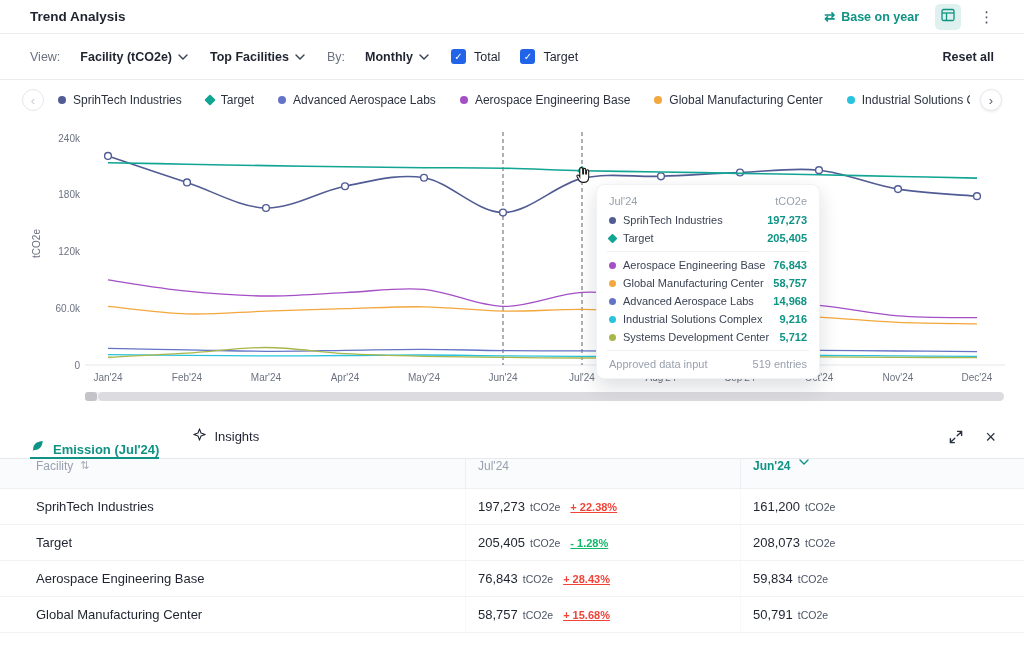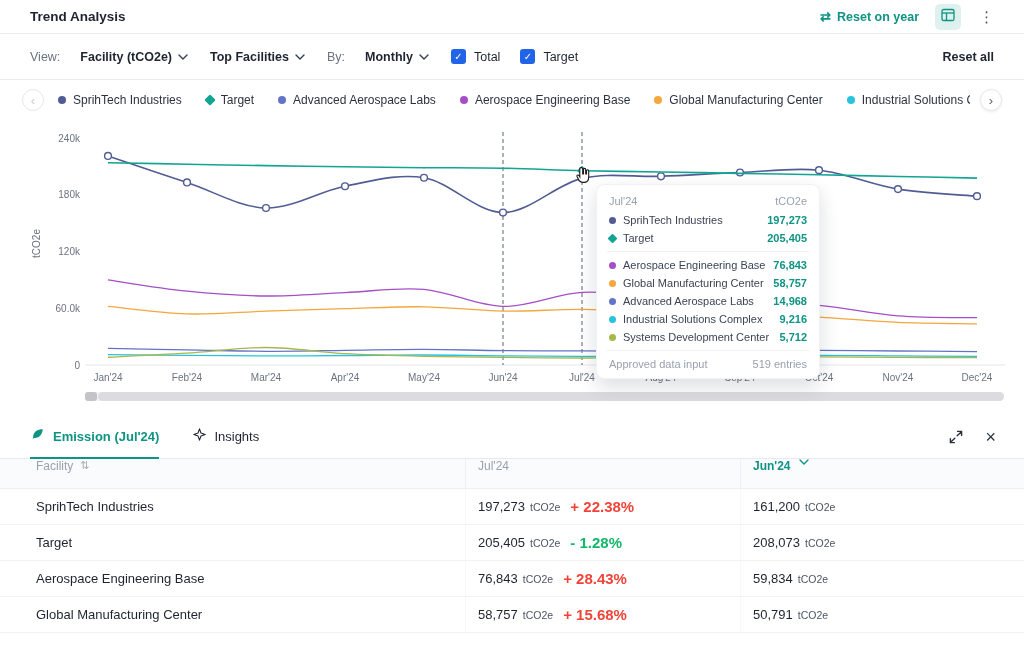--- a/index.html
+++ b/index.html
@@ -54,54 +54,54 @@
   .tt-foot{display:flex; justify-content:space-between; color:var(--muted2); margin-top:7px;gap:33px;}
   .scrollbar{position:relative; margin:4px 20px 0 85px; width:919px; height:9px;}
   .sb-track{position:absolute; inset:0; background:#f2f2f4; border-radius:5px;}
   .sb-thumb{position:absolute; left:13px; right:0; top:0; height:9px; background:#dcdce0; border-radius:5px; cursor:pointer;}
   .sb-handle{position:absolute; left:0; top:0; width:12px; height:9px; background:#c3c3c8; border-radius:3px; cursor:ew-resize;}
 
   
   .panel{margin-top:14px;}
   .tabbar{display:flex; align-items:center; height:44px; padding:0 28px 0 30px; border-bottom:1px solid #e7e9ee;}
   .tab{display:flex; align-items:center; gap:8px; height:100%; font-size:13px; cursor:pointer; color:var(--text); font-weight:500; border-bottom:2px solid transparent; margin-bottom:-1px;}
-  .tab.active{color:var(--accent); font-weight:700; border-bottom-color:var(--accent);}
+  .tab.active{color:var(--accent); font-weight:700; border-bottom-color:var(--accent);align-items:flex-end;}
   .tab + .tab{margin-left:34px;justify-content:flex-end;}
   .tab-actions{margin-left:auto; display:flex; align-items:center; gap:22px;}
   .icon-btn{cursor:pointer; color:#2b3240; display:flex; align-items:center;}
   .close-glyph{font-size:18px; line-height:1;}
 
   .grid-row{display:grid; grid-template-columns:465px 275px 1fr; align-items:center;}
   .thead{height:30px; background:#fafbfd; border-bottom:1px solid #edf0f3; font-size:12px; color:var(--muted2);}
   .th{display:flex; align-items:flex-start; height:100%; padding-left:12px;}
   .th.first{padding-left:36px;}
   .th + .th{border-left:1px solid #edf0f3;}
   .th .sort{margin-left:7px; font-size:11px; color:#a7aeb9; cursor:pointer;}
   .th.compare{color:var(--accent); font-weight:600; cursor:pointer; gap:8px;}
   .tr{height:36px; border-bottom:1px solid #f0f2f5; font-size:13px;}
   .td{display:flex; align-items:baseline; height:100%; align-items:center; padding-left:12px;}
   .td.first{padding-left:36px; color:var(--text);}
   .td + .td{border-left:1px solid #f6f8fa;}
   .num{color:var(--text);}
   .unit{font-size:10.5px; color:#4b5563; margin-left:5px;}
-  .change{font-size:15px; font-weight:600; margin-left:10px;}
+  .change{font-size:11px; font-weight:600; margin-left:10px;text-decoration:underline;}
 
   .chev{flex:0 0 auto;}
 </style>
 </head>
 <body>
 
 <div class="app">
 
   <div class="topbar">
     <div class="title">Trend Analysis</div>
     <div class="topbar-right">
       <div class="yoy">
         <span class="yoy-glyph">⇄</span>
-        <span>Reset on year</span>
+        <span>Base on year</span>
       </div>
       <div class="grid-btn">
         <span>
           <svg width="14" height="14" viewBox="0 0 14 14">
               <rect x="1" y="1.5" width="12" height="11" rx="1.5" fill="none" stroke="currentColor" stroke-width="1.3"></rect>
               <line x1="1" y1="5" x2="13" y2="5" stroke="currentColor" stroke-width="1.3"></line>
               <line x1="5.5" y1="5" x2="5.5" y2="12.5" stroke="currentColor" stroke-width="1.3"></line>
             </svg>
         </span>
       </div>

